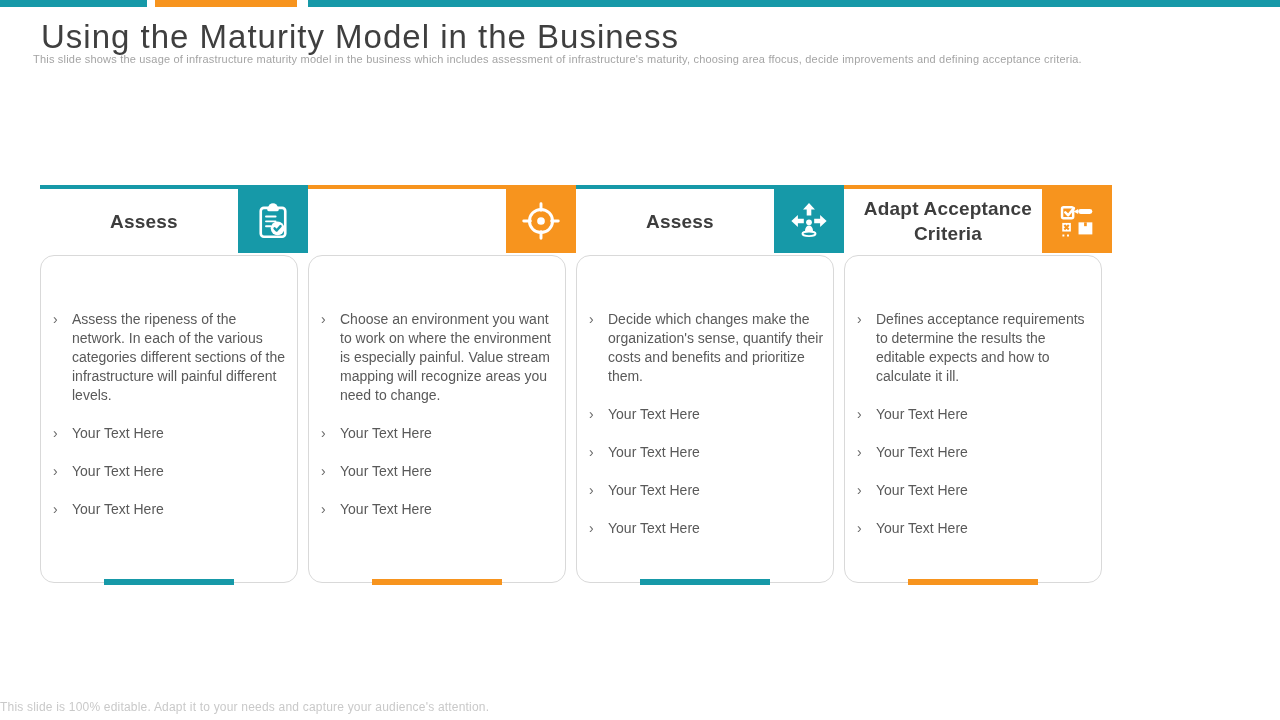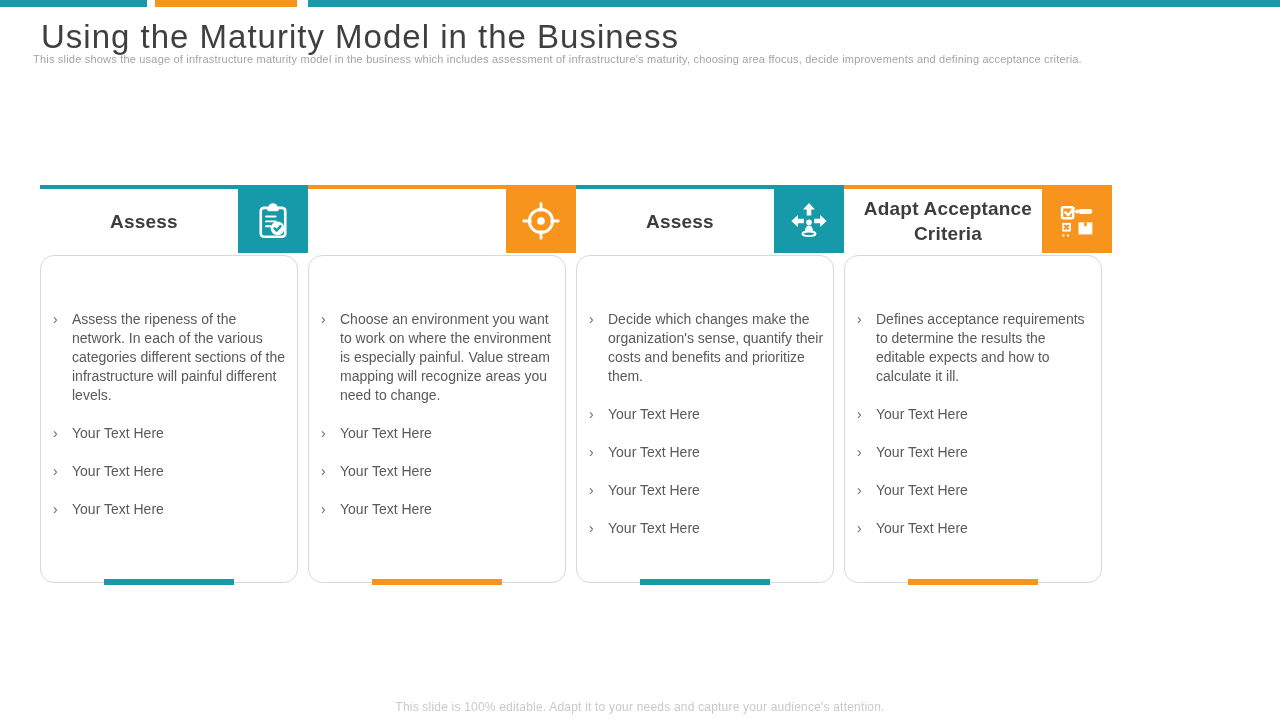--- a/index.html
+++ b/index.html
@@ -60,21 +60,21 @@
   .bullets .marker { flex: 0 0 19px; color: #6a6a6a; }
   .bullets .btext { flex: 1; }
 
   .bottom-bar {
     position: absolute; left: 50%; bottom: -3px; transform: translateX(-50%);
     width: 130px; height: 6px;
   }
 
   .footer {
     position: absolute; left: 0; bottom: 6px; width: 100%; margin: 0;
-    text-align: center; font-size: 12px; color: #c9c9c9; letter-spacing: 0.2px;
+    font-size: 12px; color: #c9c9c9; letter-spacing: 0.2px;
   }
 </style>
 </head>
 <body>
 
 <div class="topbar">
   <div class="seg seg-teal-left"></div>
   <div class="seg seg-orange-mid"></div>
   <div class="seg seg-teal-right"></div>
 </div>

